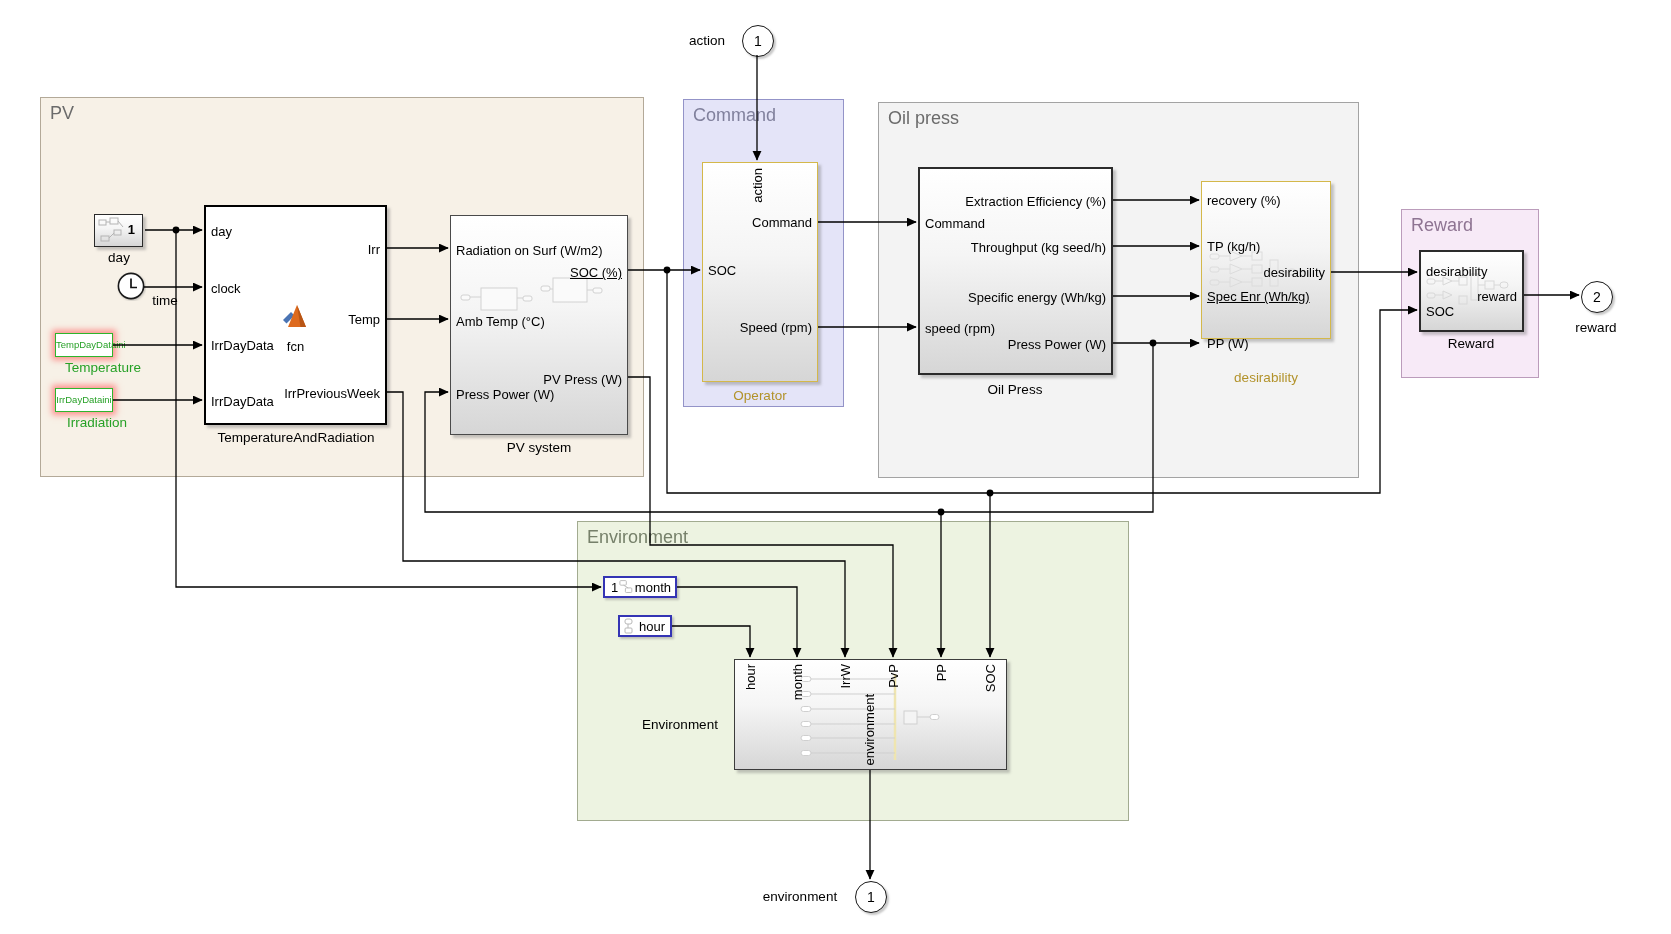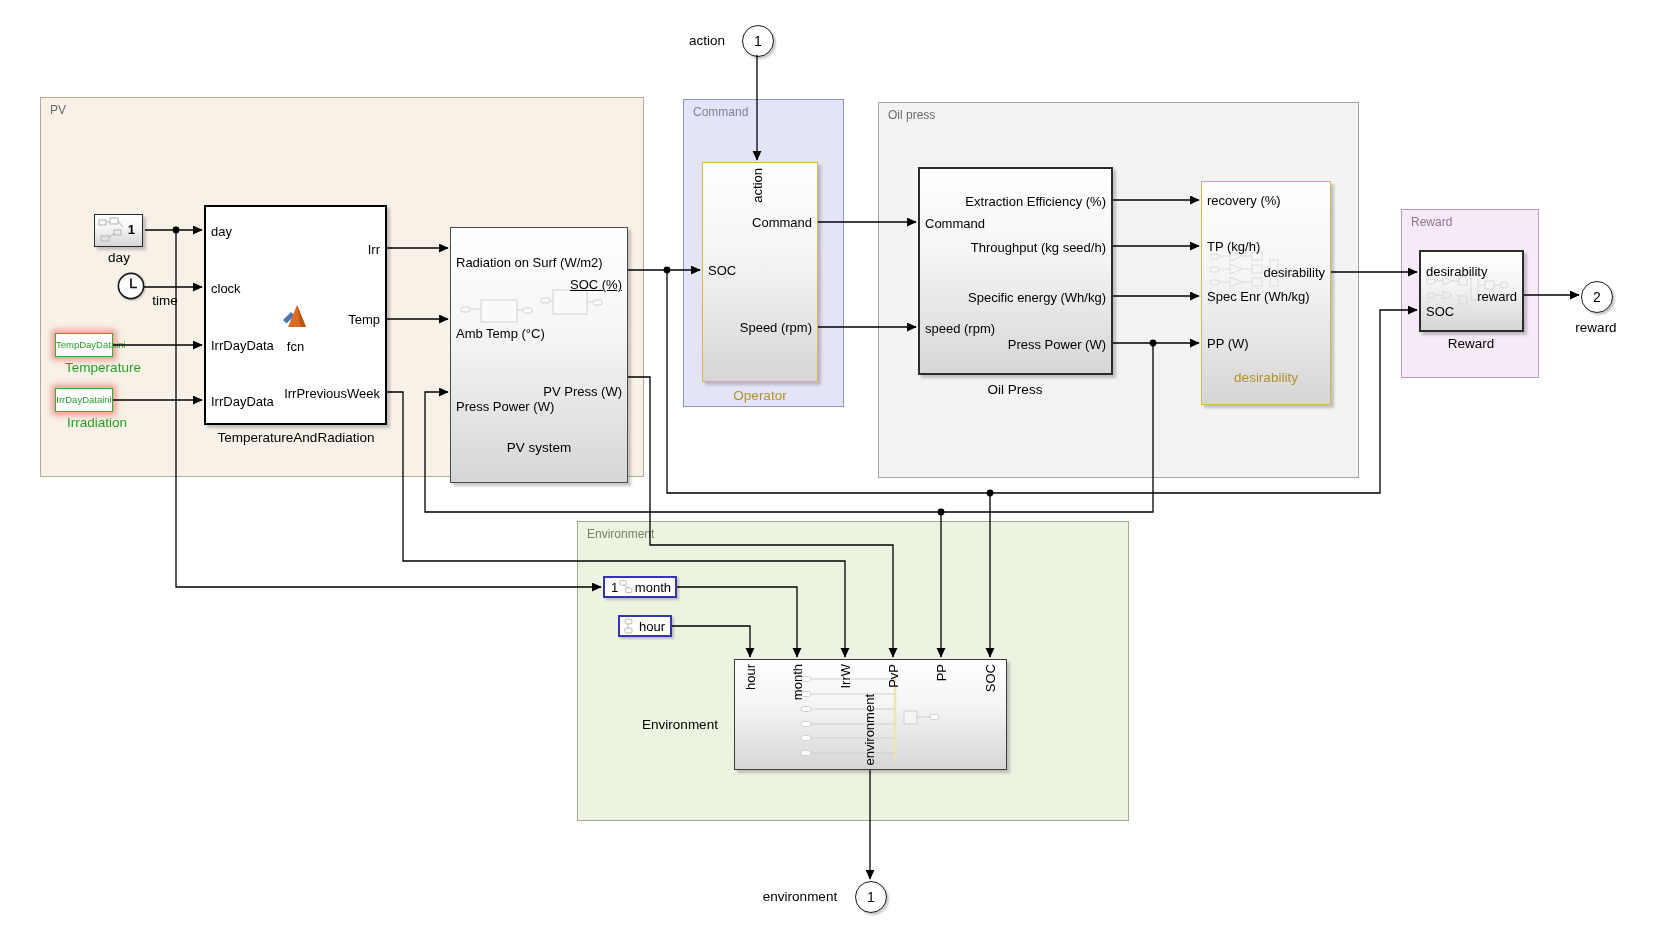--- a/index.html
+++ b/index.html
@@ -1,21 +1,21 @@
 <!DOCTYPE html>
 <html><head>
 <meta charset="utf-8">
 <style>
   html,body{margin:0;padding:0;}
   body{
     width:1671px;height:934px;position:relative;background:#ffffff;
     font-family:"Liberation Sans","DejaVu Sans",sans-serif;color:#000;overflow:hidden;
   }
   .area{position:absolute;z-index:0;border:1px solid;}
-  .area-label{position:absolute;left:9px;top:5px;font-size:12px;color:#6b6b6b;white-space:nowrap;}
+  .area-label{position:absolute;left:9px;top:5px;font-size:18px;color:#6b6b6b;white-space:nowrap;}
   .block{position:absolute;z-index:2;box-shadow:2.5px 2.5px 2.5px rgba(110,110,110,.38);}
   .grad{background:linear-gradient(180deg,#ffffff 0%,#f5f5f5 42%,#d6d6d6 100%);}
   .plabel{position:absolute;font-size:13px;line-height:16px;height:16px;white-space:nowrap;z-index:3;}
   .pl{left:5px;}
   .pr{right:5px;text-align:right;}
   .vtext{position:absolute;writing-mode:vertical-rl;transform:rotate(180deg);font-size:13px;white-space:nowrap;z-index:3;}
   .blabel{position:absolute;font-size:13.5px;white-space:nowrap;transform:translateX(-50%);z-index:2;}
   .gold{color:#b2922a;}
   .ioport{position:absolute;width:30px;height:30px;border:1.6px solid #1a1a1a;border-radius:50%;
     background:#fff;font-size:14px;line-height:30px;text-align:center;z-index:2;
@@ -92,21 +92,21 @@
   <span class="plabel pr" style="top:179px;">IrrPreviousWeek</span>
   <svg style="position:absolute;left:76px;top:97px;z-index:2;" width="28" height="26" viewBox="0 0 28 26">
     <polygon points="1,16 9,8 12.5,11.5 4.5,19.5" fill="#4a74b4"></polygon>
     <polygon points="6,23 15,1 24,23" fill="#dd6a1e"></polygon>
     <polygon points="15,1 24,23 18.5,23" fill="#b85515"></polygon>
   </svg>
   <span class="plabel" style="left:0;right:0;top:132px;text-align:center;">fcn</span>
 </div>
 <div class="blabel" style="left:296px;top:430px;">TemperatureAndRadiation</div>
 
-<div class="block grad" style="left:450px;top:227px;width:178px;height:256px;border:1.5px solid #4a4a4a;box-sizing:border-box;padding-left:16px;">
+<div class="block grad" style="left:450px;top:215px;width:178px;height:220px;border:1.5px solid #4a4a4a;box-sizing:border-box;padding-left:16px;">
   <svg class="ghost" width="178" height="212" viewBox="0 0 178 212">
     <g fill="#fafafa" stroke="#d2d2d2" stroke-width="1">
       <rect x="30" y="72" width="36" height="22"></rect>
       <rect x="102" y="62" width="34" height="24"></rect>
       <rect x="10" y="79" width="9" height="5" rx="2"></rect>
         <rect x="72" y="80" width="9" height="5" rx="2"></rect>
       <rect x="90" y="70" width="9" height="5" rx="2"></rect>
         <rect x="142" y="72" width="9" height="5" rx="2"></rect>
       <line x1="19" y1="81" x2="30" y2="81"></line>
         <line x1="66" y1="82" x2="72" y2="82"></line>
@@ -133,21 +133,21 @@
 <div class="block grad" style="left:918px;top:167px;width:195px;height:208px;border:2px solid #2b2b2b;box-sizing:border-box;">
   <span class="plabel pl" style="top:47px;">Command</span>
   <span class="plabel pl" style="top:152px;">speed (rpm)</span>
   <span class="plabel pr" style="top:25px;">Extraction Efficiency (%)</span>
   <span class="plabel pr" style="top:71px;">Throughput (kg seed/h)</span>
   <span class="plabel pr" style="top:121px;text-align:center;">Specific energy (Wh/kg)</span>
   <span class="plabel pr" style="top:168px;">Press Power (W)</span>
 </div>
 <div class="blabel" style="left:1015px;top:382px;">Oil Press</div>
 
-<div class="block grad" style="left:1201px;top:181px;width:130px;height:224px;border:1.6px solid #d4b84a;box-sizing:border-box;">
+<div class="block grad" style="left:1201px;top:181px;width:130px;height:158px;border:1.6px solid #d4b84a;box-sizing:border-box;">
   <svg class="ghost" width="130" height="182" viewBox="0 0 130 182">
     <g fill="none" stroke="#dcdcdc" stroke-width="1">
       <g transform="translate(0,0)">
         <rect x="8" y="72" width="9" height="5" rx="2"></rect>
           <line x1="17" y1="74" x2="28" y2="74"></line>
         <polygon points="28,69 40,74 28,79"></polygon>
           <line x1="40" y1="74" x2="50" y2="74"></line>
           <rect x="50" y="70" width="10" height="8"></rect>
         <rect x="8" y="85" width="9" height="5" rx="2"></rect>
           <line x1="17" y1="87" x2="28" y2="87"></line>
@@ -160,21 +160,21 @@
           <line x1="40" y1="100" x2="50" y2="100"></line>
           <rect x="50" y="96" width="10" height="8"></rect>
         <rect x="68" y="78" width="8" height="26"></rect>
           <line x1="76" y1="90" x2="86" y2="90"></line>
           <rect x="86" y="87" width="8" height="6" rx="3"></rect>
       </g>
     </g>
   </svg>
   <span class="plabel pl" style="top:11px;">recovery (%)</span>
   <span class="plabel pl" style="top:57px;">TP (kg/h)</span>
-  <span class="plabel pl" style="top:107px;">Spec Enr (Wh/kg)</span>
+  <span class="plabel pl" style="top:107px;text-decoration:underline;">Spec Enr (Wh/kg)</span>
   <span class="plabel pl" style="top:154px;">PP (W)</span>
   <span class="plabel pr" style="top:83px;">desirability</span>
 </div>
 <div class="blabel gold" style="left:1266px;top:370px;">desirability</div>
 
 <div class="block grad" style="left:1419px;top:250px;width:105px;height:82px;border:2px solid #2b2b2b;box-sizing:border-box;">
   <svg class="ghost" width="105" height="82" viewBox="0 0 105 82">
     <g fill="none" stroke="#d8d8d8" stroke-width="1">
       <rect x="6" y="27" width="8" height="5" rx="2"></rect>
         <line x1="14" y1="29" x2="22" y2="29"></line>

